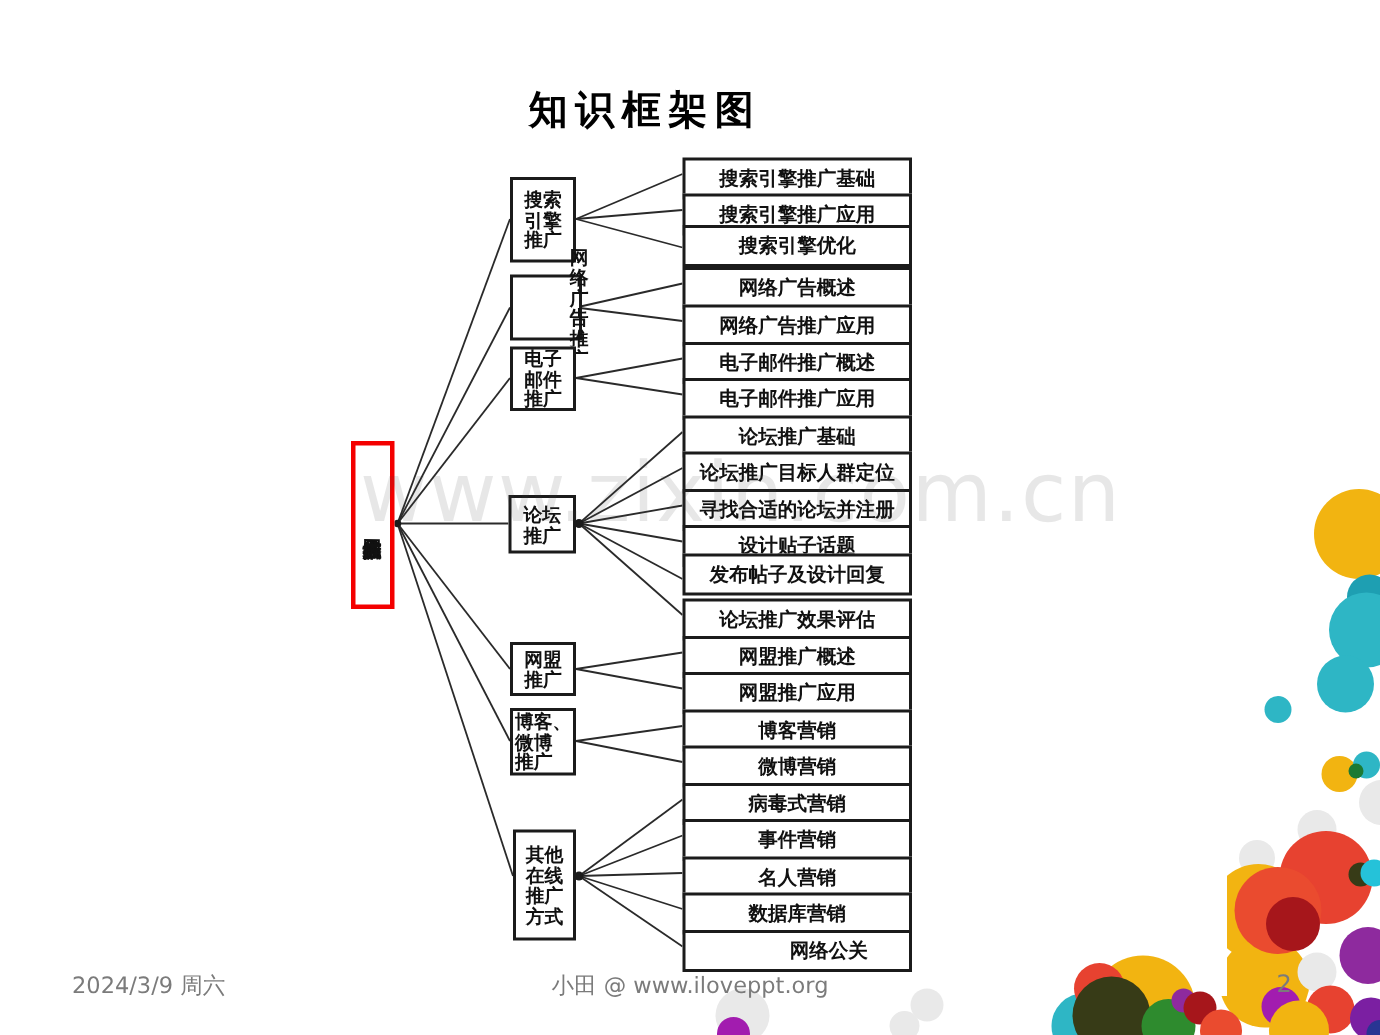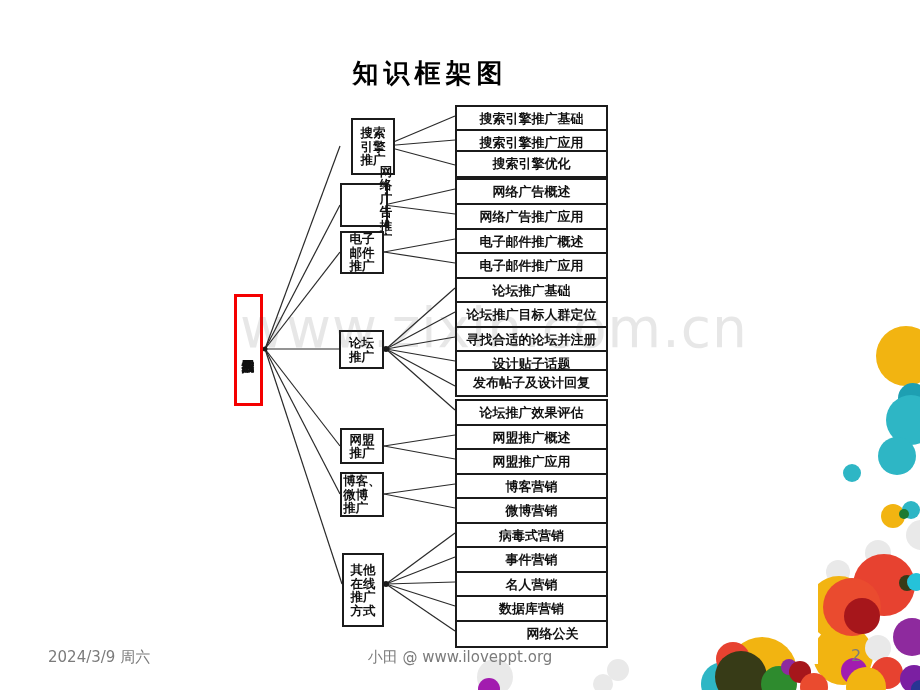--- a/index.html
+++ b/index.html
@@ -125,21 +125,21 @@
       <circle cx="265" cy="349" r="2.5"></circle>
       <circle cx="386" cy="349" r="3"></circle>
       <circle cx="386" cy="584" r="3"></circle>
     </g>
   </svg>
 
   <div class="page-title">知识框架图</div>
 
   <div class="rootnode">网络产品在线推广</div>
 
-  <div class="branch" style="left:340px;top:118px;width:44px;height:57px;margin-left:11px;">搜索
+  <div class="branch" style="left:340px;top:118px;width:44px;height:57px;">搜索
 引擎
 推广</div>
   <div class="branch" style="left:340px;top:183px;width:48px;height:44px;padding-left:44px;">网络
 广告
 推广</div>
   <div class="branch" style="left:340px;top:231px;width:44px;height:43px;">电子
 邮件
 推广</div>
   <div class="branch" style="left:339px;top:330px;width:45px;height:39px;">论坛
 推广</div>

